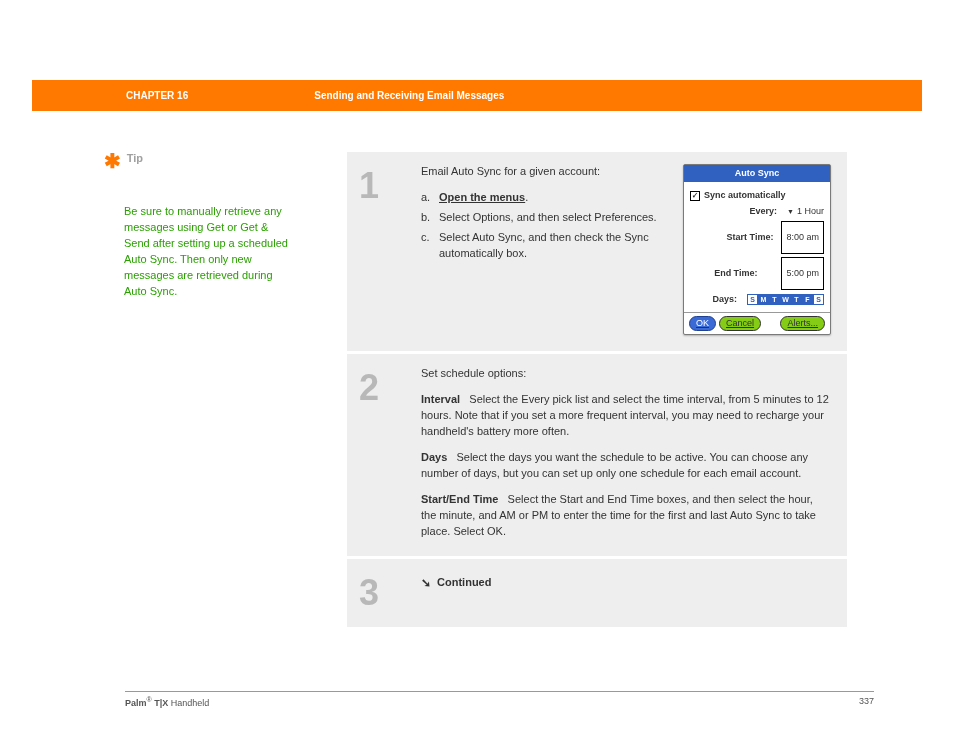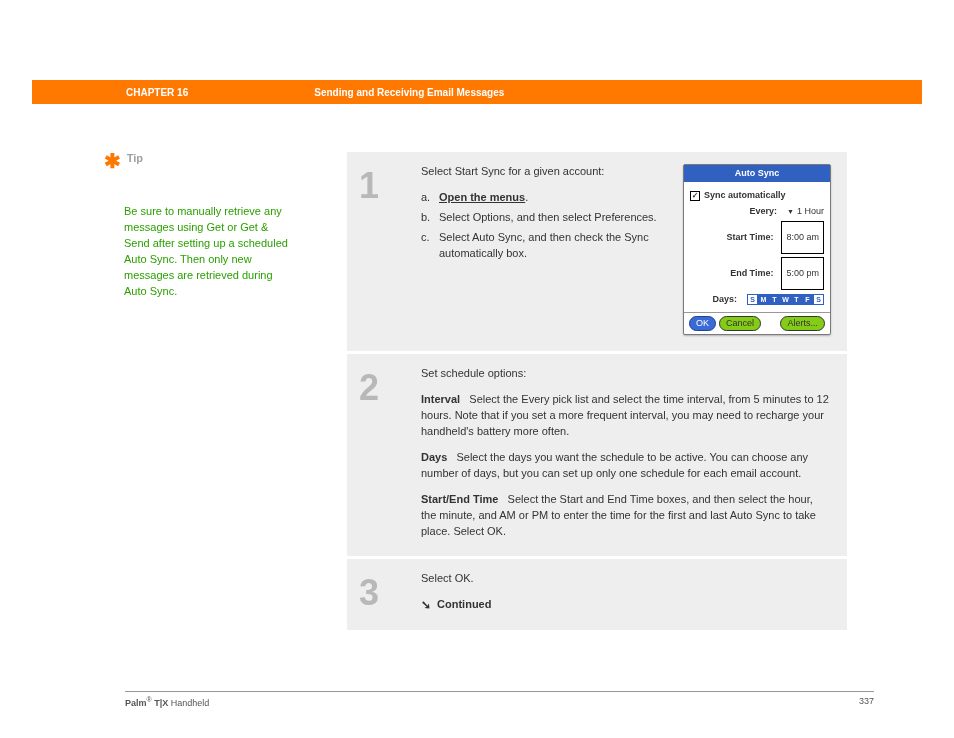--- a/index.html
+++ b/index.html
@@ -9,21 +9,21 @@
     width: 954px;
     height: 738px;
     position: relative;
     overflow: hidden;
   }
   .orange-bar {
     position: absolute;
     top: 80px;
     left: 32px;
     right: 32px;
-    height: 24px;
+    height: 31px;
     background: #ff7800;
     display: flex;
     align-items: center;
     color: #fff;
     font-size: 10px;
     font-weight: bold;
   }
   .chapter-label { margin-left: 94px; }
   .section-title { margin-left: 126px; }
   .left-col {
@@ -119,21 +119,21 @@
     width: 11px; height: 11px;
     border: 1px solid #3060c0;
     display:inline-flex; align-items:center; justify-content:center;
     font-size: 7px; font-weight: bold;
   }
   .palm-day.on { background:#3060c0; color:#fff; }
   .palm-day.off { background:#fff; color:#3060c0; }
   .palm-btns {
     border-top: 1px solid #999;
     padding: 3px 5px;
-    display:flex; justify-content:space-between; 
+    display:flex; justify-content:space-between; text-decoration:underline;
   }
   .palm-btn {
     border: 1px solid #333;
     border-radius: 8px;
     padding: 0 6px;
     font-size: 9px;
     background:#84cc16;
     cursor:pointer;
     line-height: 13px;
   }
@@ -173,21 +173,21 @@
   </div>
   <div class="tip-body">Be sure to manually retrieve any messages using Get or Get &amp; Send after setting up a scheduled Auto Sync. Then only new messages are retrieved during Auto Sync.</div>
 </div>
 
 <div class="main-area">
 
   <div class="step">
     <div class="step-num">1</div>
     <div class="step-body step1-flex">
       <div style="flex:1;">
-        <p>Select Start Sync for a given account:</p>
+        <p>Email Auto Sync for a given account:</p>
         <ul class="sublist">
           <li>
             <span class="letter">a.</span>
             <span>
               <span class="open-menus">Open the menus</span><span>.</span>
             </span>
           </li>
           <li>
             <span class="letter">b.</span>
             <span>Select Options, and then select Preferences.</span>
@@ -210,21 +210,21 @@
             <span class="palm-label">Every:</span>
             <span class="palm-pick">
               <span class="palm-arrow">▼</span>
               <span class="palm-pick-val">1 Hour</span>
             </span>
           </div>
           <div class="palm-row" style="justify-content:flex-end; gap:4px;">
             <span class="palm-label">Start Time:</span>
             <span class="palm-timebox">8:00 am</span>
           </div>
-          <div class="palm-row" style="justify-content:flex-end; gap:4px;">
+          <div class="palm-row" style="justify-content:flex-end; gap:20px;">
             <span class="palm-label">End Time:</span>
             <span class="palm-timebox">5:00 pm</span>
           </div>
           <div class="palm-row" style="justify-content:flex-end; gap:4px;">
             <span class="palm-label">Days:</span>
             <span class="palm-days">
               <span class="palm-day off">S</span>
               <span class="palm-day on">M</span>
               <span class="palm-day on">T</span>
               <span class="palm-day on">W</span>
@@ -258,21 +258,20 @@
       </p>
       <p>
         <span class="bold-inline">Start/End Time</span>&nbsp;&nbsp;&nbsp;<span>Select the Start and End Time boxes, and then select the hour, the minute, and AM or PM to enter the time for the first and last Auto Sync to take place. Select OK.</span>
       </p>
     </div>
   </div>
 
   <div class="step">
     <div class="step-num">3</div>
     <div class="step-body">
-      <p>Select OK.</p>
       <div class="continued">
         <span class="continued-icon">➘</span>
         <span>Continued</span>
       </div>
     </div>
   </div>
 
 </div>
 
 <div class="footer">

